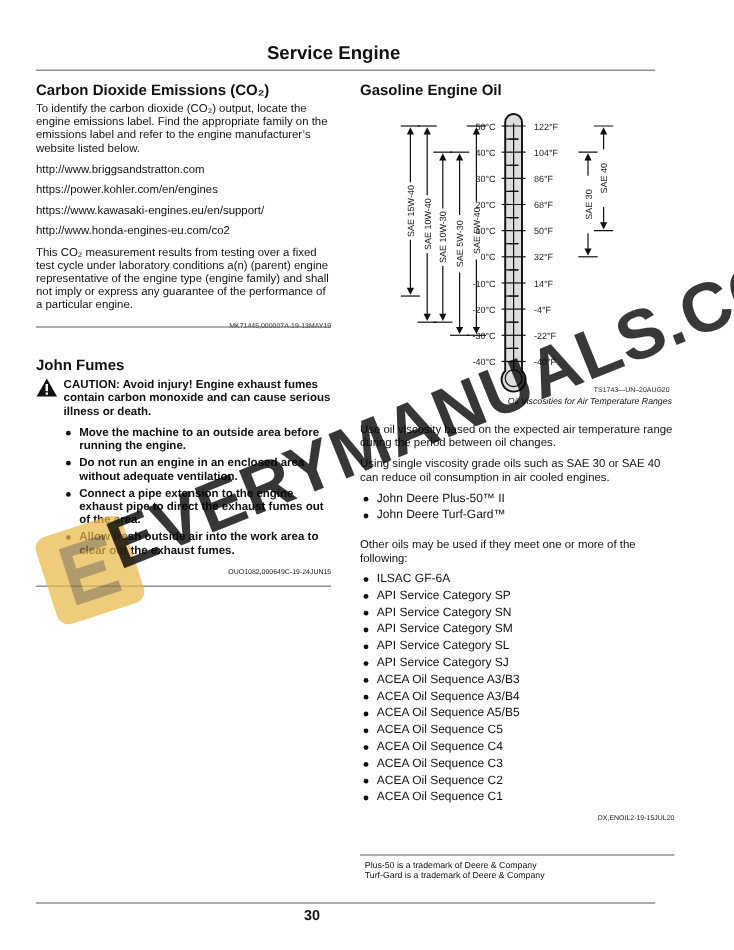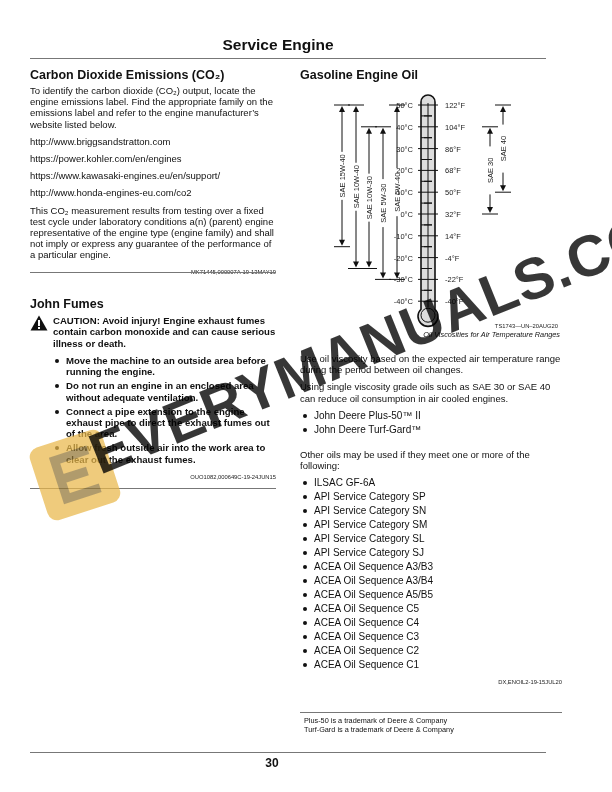--- a/index.html
+++ b/index.html
@@ -15,21 +15,21 @@
   .caution{display:flex;gap:5px;font-weight:bold;font-size:9.6px;line-height:11.3px;margin:4px 0 6px 0;}
   .warn{flex:0 0 18px;height:16px;}
   ul{margin:0;padding:0;list-style:none;}
   li{position:relative;font-size:10px;line-height:11.2px;padding-left:14px;margin-bottom:3px;}
   li::before{content:"";position:absolute;left:3px;top:4px;width:4px;height:4px;border-radius:50%;background:#111;}
   .bold li{font-weight:bold;font-size:9.6px;margin-bottom:3px;}
   .caution-list{margin-left:22px;}
   .oil li{margin-bottom:2.8px;}
   .caption{font-style:italic;font-size:7.3px;text-align:right;margin:0;}
   .trade{position:absolute;left:304px;top:717px;font-size:7.3px;line-height:8.8px;}
-  .pagenum{position:absolute;left:16px;width:512px;top:756px;text-align:center;font-weight:bold;font-size:12px;}
+  .pagenum{position:absolute;left:4px;width:512px;top:756px;text-align:center;font-weight:bold;font-size:12px;}
   .watermark{position:absolute;left:0;top:0;width:612px;height:792px;pointer-events:none;}
 </style>
 </head>
 <body>
 
 <div class="title">Service Engine</div>
 <div class="rule" style="left:30px;width:516px;top:58px;"></div>
 
 <div class="col col-left">
   <section>

